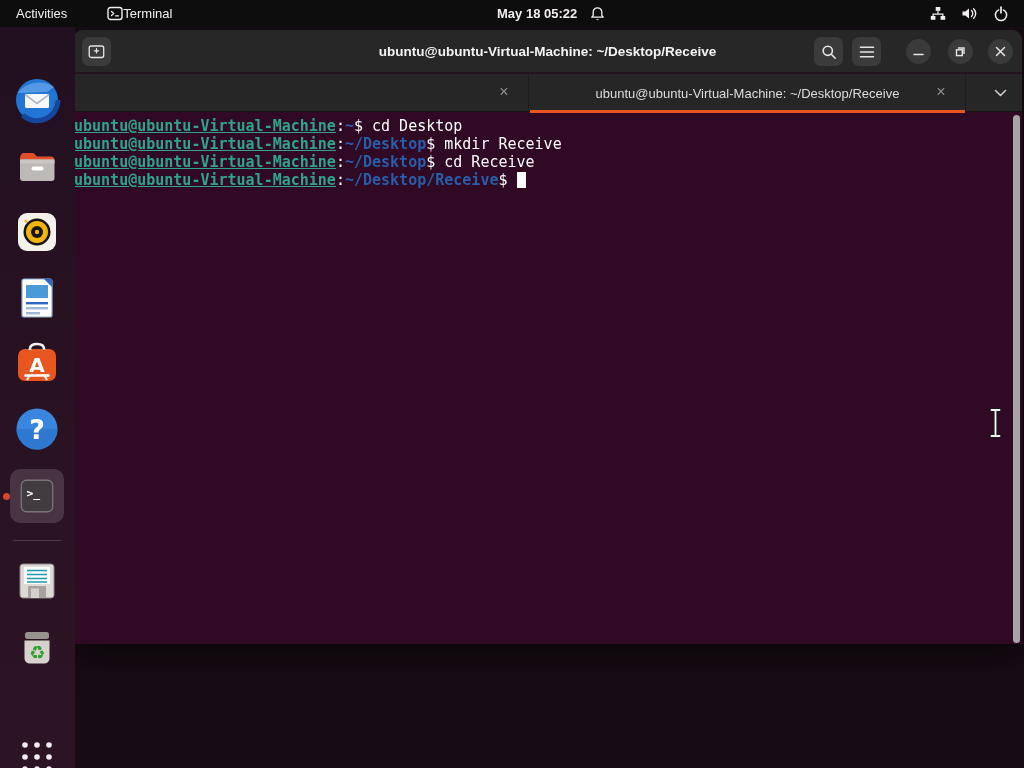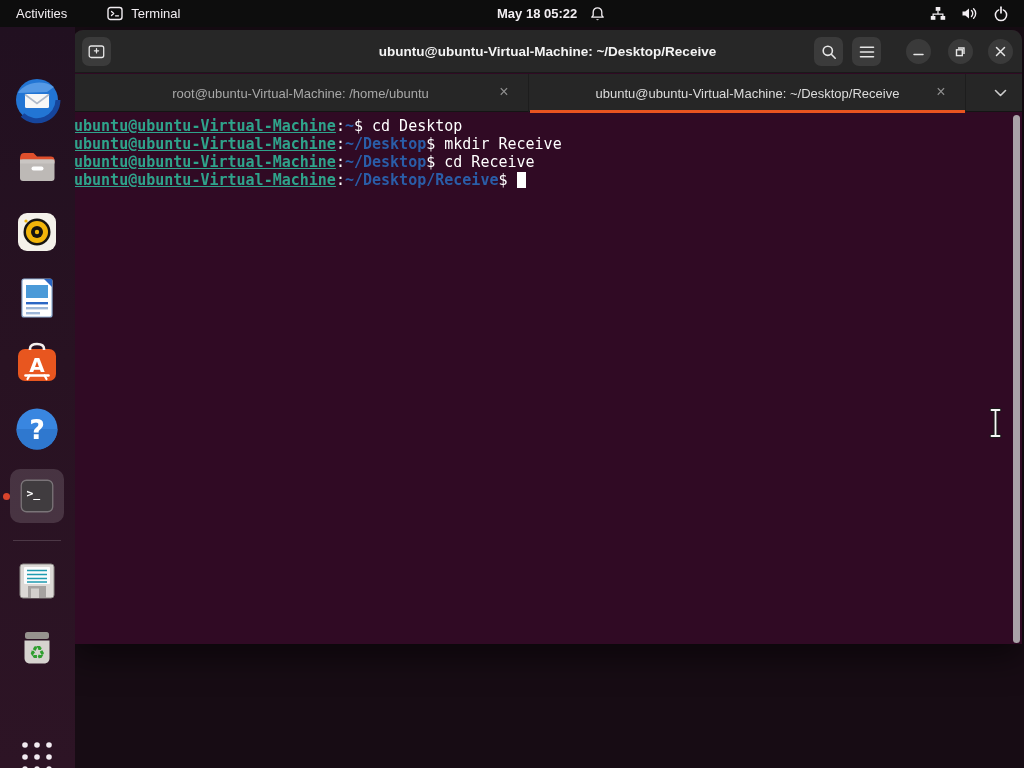--- a/index.html
+++ b/index.html
@@ -10,21 +10,21 @@
     font-family: "Liberation Sans", sans-serif;
     -webkit-font-smoothing: antialiased;
   }
   
   .topbar {
     position:absolute; top:0; left:0; width:1024px; height:27px;
     background:#0d0d0d; color:#f2eef2; font-size:13px;
     display:flex; align-items:center; z-index:40;text-align:right;
   }
   .activities { padding:0 16px; height:27px; display:flex; align-items:center; }
-  .appmenu { display:flex; align-items:center; gap:8px; margin-left:24px; }
+  .appmenu { display:flex; align-items:center; margin-left:24px; }
   .tb-center { position:absolute; left:497px; top:0; height:27px; display:flex; align-items:center; gap:13px; font-weight:600; }
   .tb-right { position:absolute; right:0; top:0; height:27px; display:flex; align-items:center; gap:15px; padding-right:15px; }
   .tb-icon { display:flex; align-items:center; }
 
   
   .dock {
     position:absolute; left:0; top:27px; width:75px; height:741px;
     background:linear-gradient(180deg,#211020 0%, #281222 45%, #2d1425 100%);
     z-index:30;
   }
@@ -271,21 +271,20 @@
     </div>
     <div class="hb-circle btn-close">
       <svg width="13" height="13" viewBox="0 0 13 13">
           <path d="M2.5 2.5l8 8M10.5 2.5l-8 8" stroke="#e6e6e6" stroke-width="1.5" stroke-linecap="round"></path>
         </svg>
     </div>
   </div>
 
   <div class="tabbar">
     <div class="tab tab-1">
-      <span>root@ubuntu-Virtual-Machine: /home/ubuntu</span>
       <span class="tab-close">×</span>
     </div>
     <div class="tab tab-2">
       <span>ubuntu@ubuntu-Virtual-Machine: ~/Desktop/Receive</span>
       <span class="tab-close">×</span>
     </div>
     <div class="tabs-chevron">
       <svg width="15" height="12" viewBox="0 0 15 12">
           <path d="M2.5 3.5l5 5 5-5" fill="none" stroke="#cccccc" stroke-width="1.6" stroke-linecap="round" stroke-linejoin="round"></path>
         </svg>

